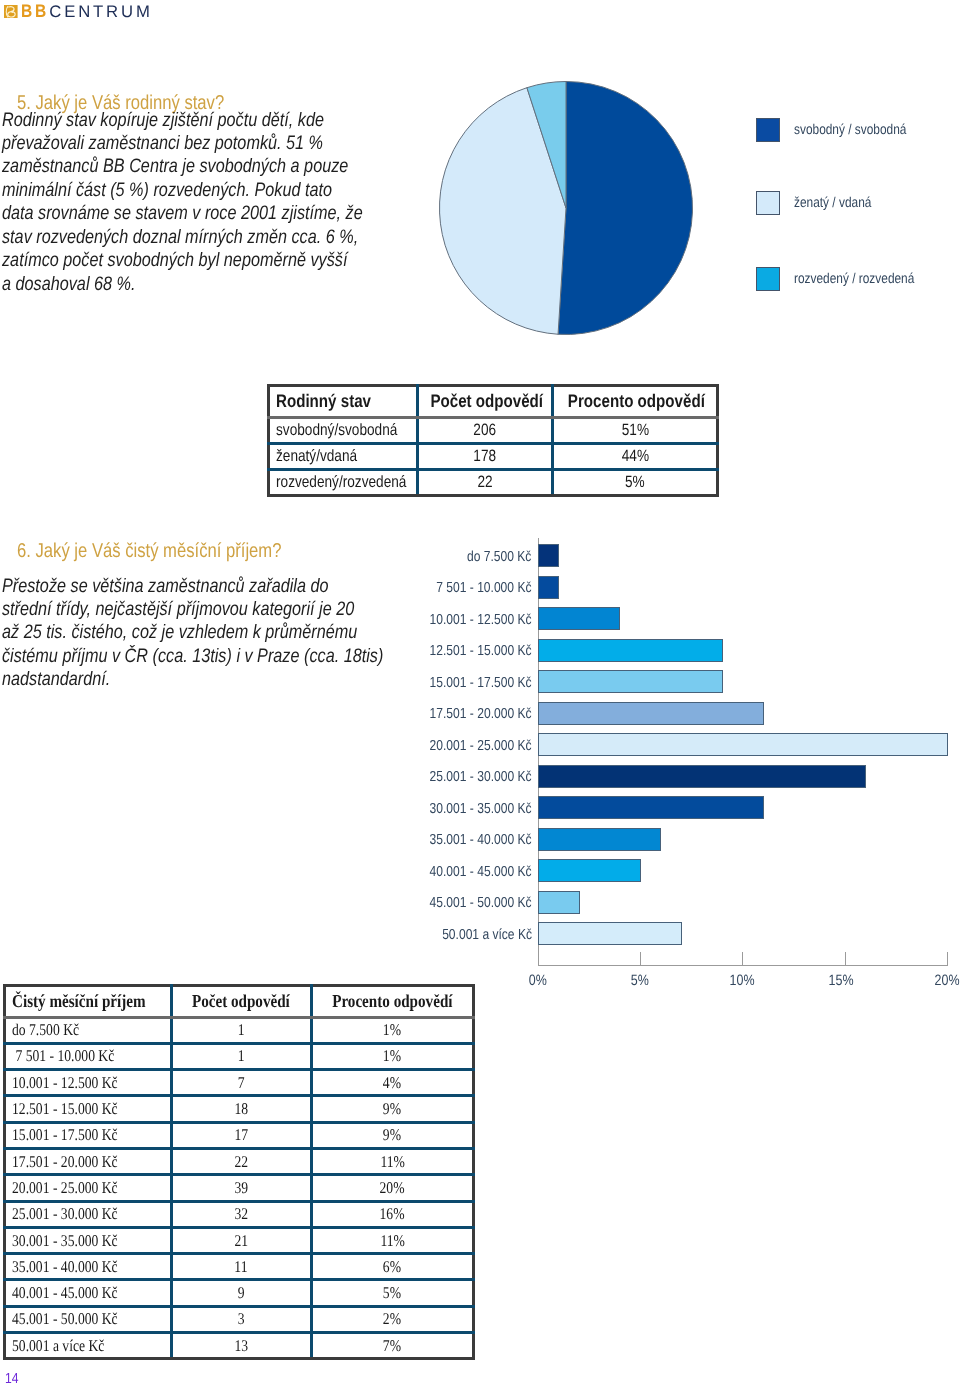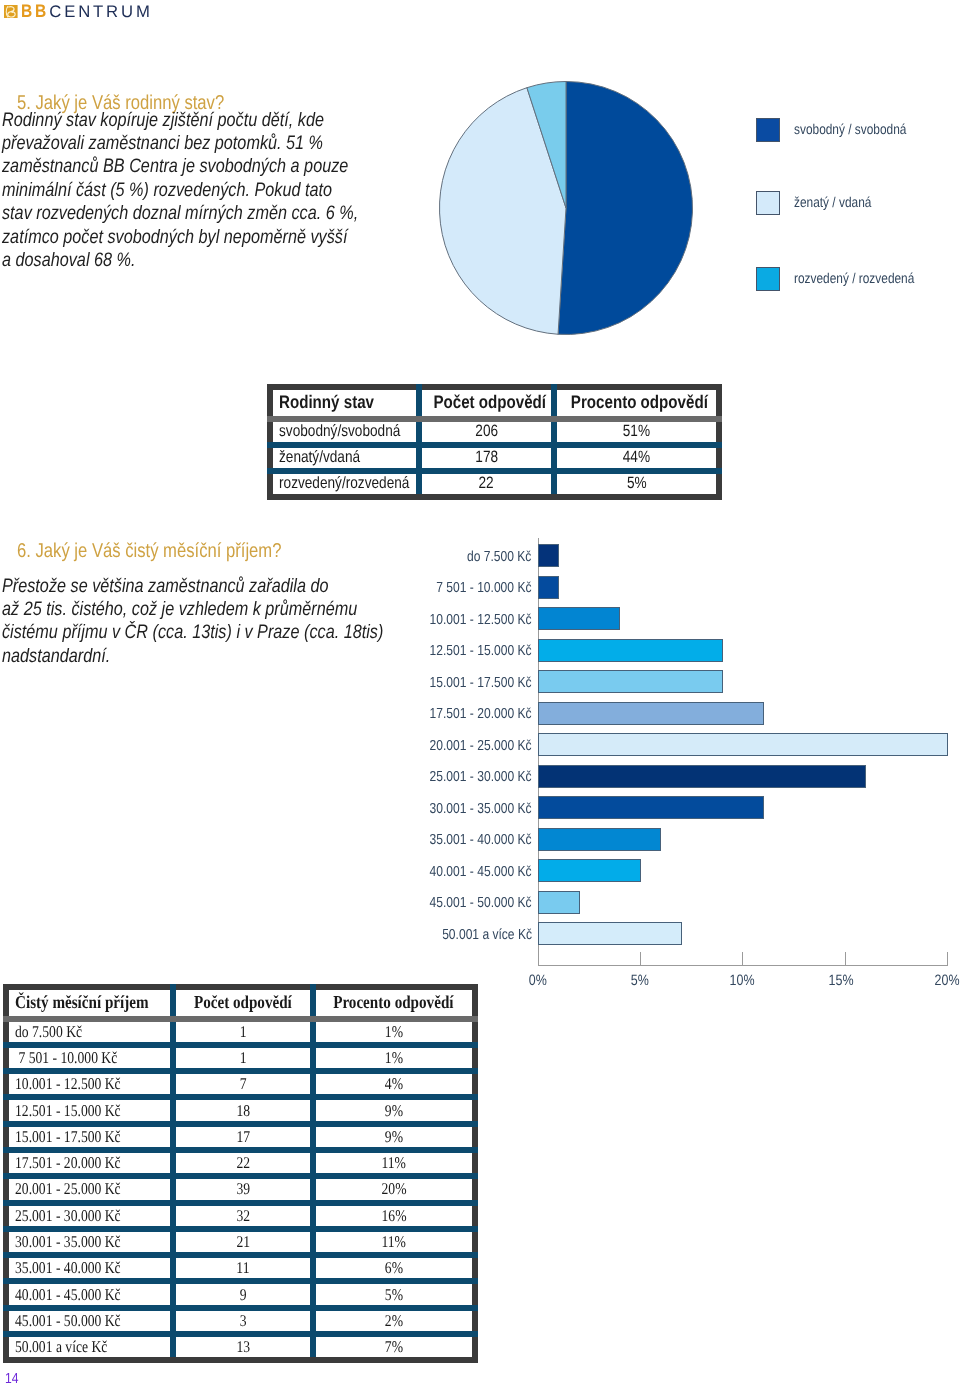--- a/index.html
+++ b/index.html
@@ -31,21 +31,21 @@
              letter-spacing:2.85px; line-height:12px; display:inline-block;
              transform:scaleX(1.0); transform-origin:left top; }
 
   
   .q-head { position:absolute; font-size:20px; color:#cfa243; white-space:nowrap; line-height:20px; }
   .para { position:absolute; font-size:19.5px; color:#1f1f1f;font-style:italic; }
   .para > div { line-height:23.44px; height:23.44px; }
 
   
   table.dt { position:absolute; border-collapse:collapse; table-layout:fixed; background:#fff; }
-  table.dt th, table.dt td { border:6px solid #0c4a6e; padding:0; color:#1a1a1a; font-weight:normal;
+  table.dt th, table.dt td { border:3px solid #0c4a6e; padding:0; color:#1a1a1a; font-weight:normal;
                              overflow:hidden; }
   table.dt thead tr:first-child > * { border-top-color:#3b3b3b; }
   table.dt tbody tr:last-child > *  { border-bottom-color:#3b3b3b; }
   table.dt tr > *:first-child { border-left-color:#3b3b3b; }
   table.dt tr > *:last-child  { border-right-color:#3b3b3b; }
   table.dt thead th { font-weight:bold; font-size:18.2px; border-bottom-color:#6a6a6a; }
   table.dt tbody td { font-size:16.4px;margin-top:28px; }
   table.dt .c1 { text-align:left; padding-left:6px; }
   table.dt .c2, table.dt .c3 { text-align:center; }
   table.dt .c1 .nw { transform-origin:left center; }
@@ -94,20 +94,21 @@
   </svg>
   <span class="logo-bb">BB</span>
   <span class="logo-centrum">CENTRUM</span>
 </div>
 <div class="q-head" id="h5"><span class="nw">5. Jaký je Váš rodinný stav?</span></div>
 <div class="para" id="p5">
 <div><span class="nw">Rodinný stav kopíruje zjištění počtu dětí, kde</span></div>
 <div><span class="nw">převažovali zaměstnanci bez potomků. 51 %</span></div>
 <div><span class="nw">zaměstnanců BB Centra je svobodných a pouze</span></div>
 <div><span class="nw">minimální část (5 %) rozvedených. Pokud tato</span></div>
+<div><span class="nw">data srovnáme se stavem v roce 2001 zjistíme, že</span></div>
 <div><span class="nw">stav rozvedených doznal mírných změn cca. 6 %,</span></div>
 <div><span class="nw">zatímco počet svobodných byl nepoměrně vyšší</span></div>
 <div><span class="nw">a dosahoval 68 %.</span></div>
 </div>
 <div class="pie-wrap">
 <svg width="256" height="256" viewBox="0 0 256 256">
 <path d="M 128.00 128.00 L 128.000 1.500 A 126.50 126.50 0 1 1 120.057 254.250 Z" fill="#004a9b" stroke="#626f7d" stroke-width="1" stroke-linejoin="round"></path>
 <path d="M 128.00 128.00 L 120.057 254.250 A 126.50 126.50 0 0 1 88.909 7.691 Z" fill="#d4eafa" stroke="#626f7d" stroke-width="1" stroke-linejoin="round"></path>
 <path d="M 128.00 128.00 L 88.909 7.691 A 126.50 126.50 0 0 1 128.000 1.500 Z" fill="#79ccec" stroke="#626f7d" stroke-width="1" stroke-linejoin="round"></path>
 </svg>
@@ -151,20 +152,21 @@
 <tr>
 <td class="c1"><span class="nw">rozvedený/rozvedená</span></td>
 <td class="c2"><span class="nw">22</span></td>
 <td class="c3"><span class="nw">5%</span></td>
 </tr>
 </tbody>
     </table>
 <div class="q-head" id="h6"><span class="nw">6. Jaký je Váš čistý měsíční příjem?</span></div>
 <div class="para" id="p6">
 <div><span class="nw">Přestože se většina zaměstnanců zařadila do</span></div>
+<div><span class="nw">střední třídy, nejčastější příjmovou kategorií je 20</span></div>
 <div><span class="nw">až 25 tis. čistého, což je vzhledem k průměrnému</span></div>
 <div><span class="nw">čistému příjmu v ČR (cca. 13tis) i v Praze (cca. 18tis)</span></div>
 <div><span class="nw">nadstandardní.</span></div>
 </div>
 <div class="bar-chart" style="left:400.0px;top:530.0px;width:560.0px;height:460.0px;">
 <div class="axis-line" style="left:137.7px;top:7.5px;width:1.1px;height:427.9px;"></div>
 <div class="axis-line" style="left:137.7px;top:435.4px;width:410.2px;height:1.1px;"></div>
 <div class="tick" style="left:137.7px;top:421.9px;height:13.5px;"></div>
 <div class="xtick-label" style="left:137.7px;top:444.4px;width:70px;margin-left:-35px;"><span class="nwc">0%</span></div>
 <div class="tick" style="left:240.0px;top:421.9px;height:13.5px;"></div>

